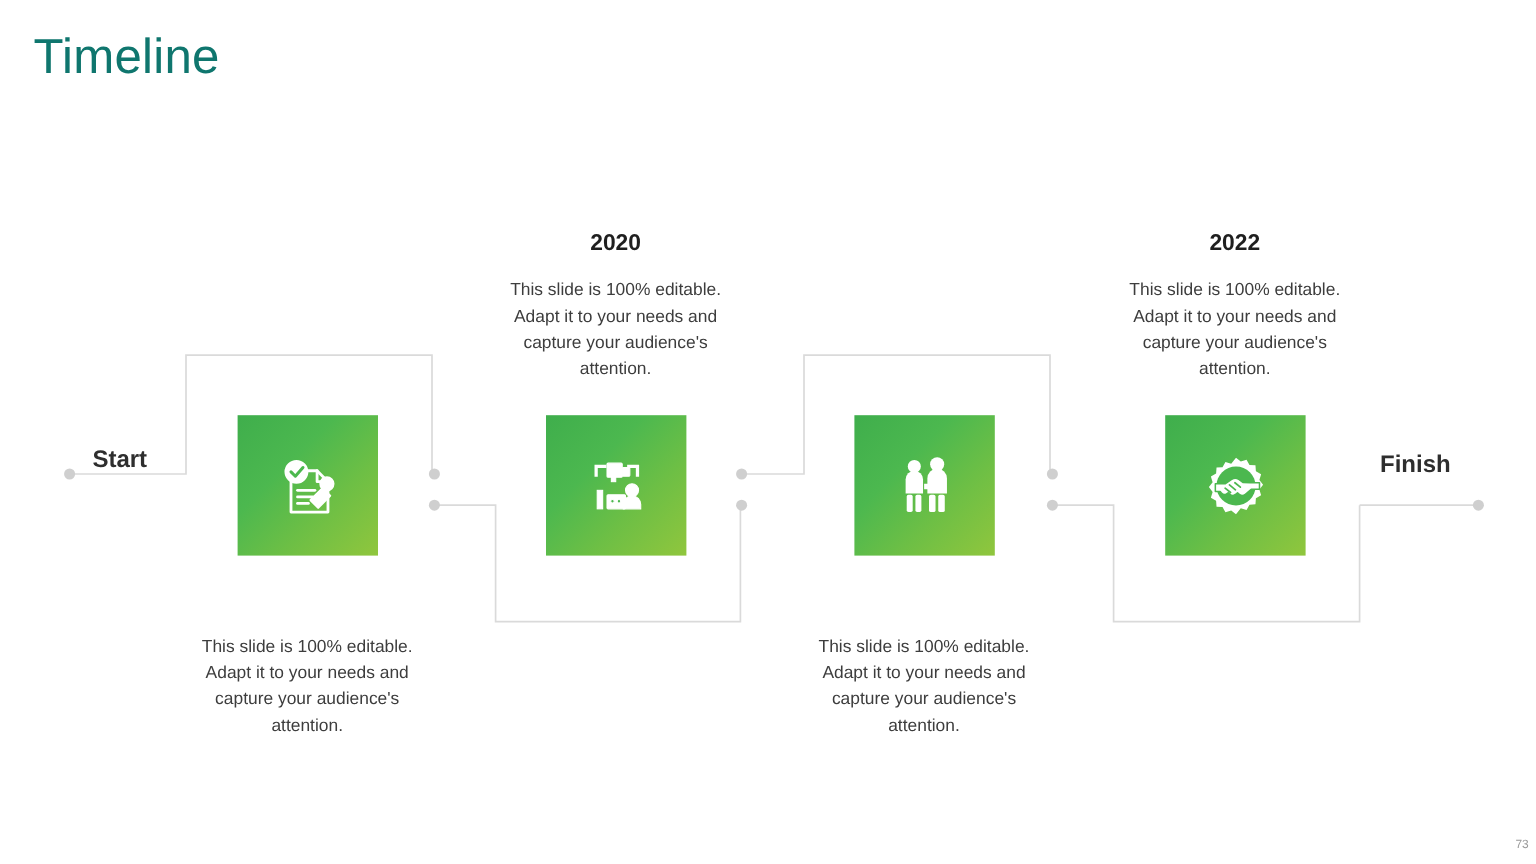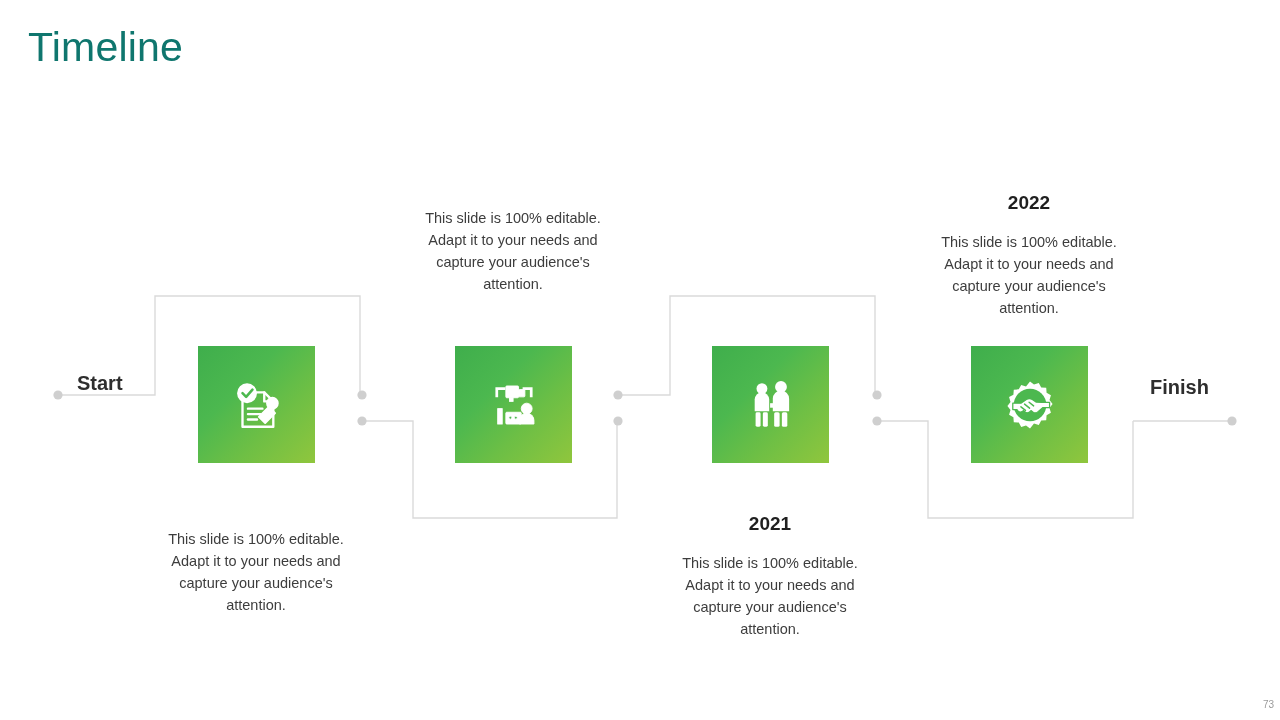--- a/index.html
+++ b/index.html
@@ -149,25 +149,25 @@
         <path d="M22 34 l5 4 M26 31 l5.5 4.5 M31 29 l5 4" stroke="#4cb84f" stroke-width="1.6" fill="none" stroke-linecap="round"></path>
       </svg>
     </span>
   </div>
 
   <div class="block" style="left:156px;top:512px;">
     <div class="desc">This slide is 100% editable. Adapt it to your needs and capture your audience's attention.</div>
   </div>
 
   <div class="block" style="left:413px;top:191px;">
+    <div class="year">2020</div>
     <div class="desc">This slide is 100% editable. Adapt it to your needs and capture your audience's attention.</div>
   </div>
 
   <div class="block" style="left:670px;top:512px;">
-    <div class="year">2021</div>
     <div class="desc">This slide is 100% editable. Adapt it to your needs and capture your audience's attention.</div>
   </div>
 
   <div class="block" style="left:929px;top:191px;">
     <div class="year">2022</div>
     <div class="desc">This slide is 100% editable. Adapt it to your needs and capture your audience's attention.</div>
   </div>
 
   <div class="page-num">73</div>
 

